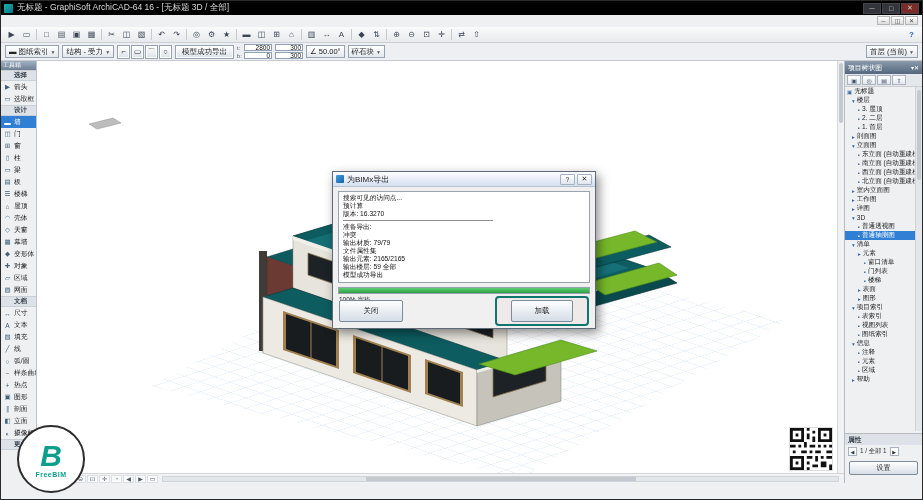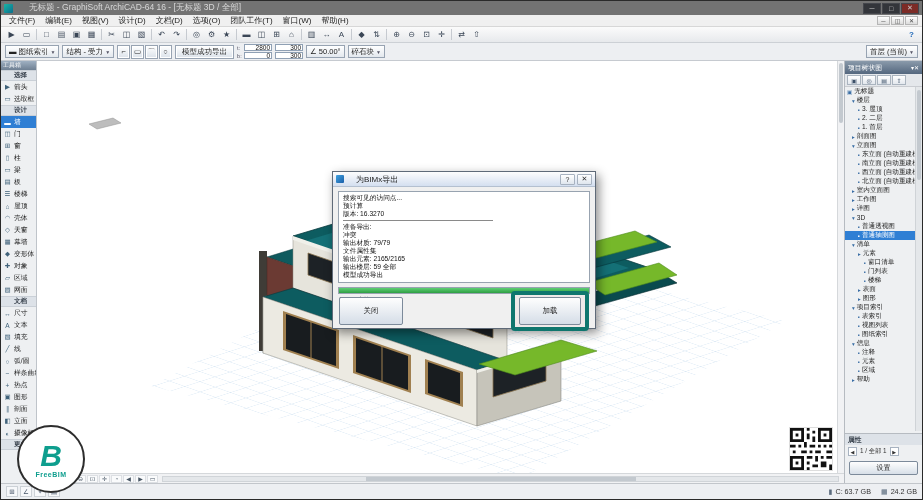--- a/index.html
+++ b/index.html
@@ -1,20 +1,20 @@
 <!DOCTYPE html>
 <html><head>
 <meta charset="utf-8">
 <style>
   *{box-sizing:border-box;margin:0;padding:0}
   body{margin:0;background:#555;font-family:"Liberation Sans",sans-serif}
   .app{position:relative;width:923px;height:500px;background:#eef0f2;border:1px solid #2a2a2a;overflow:hidden}
 
   
-  .titlebar{position:absolute;left:0;top:0;right:0;height:14px;background:#737373;color:#d8d8d8;display:flex;align-items:center;font-size:8.5px;padding:4px 3px;gap:16px;z-index:5}
+  .titlebar{position:absolute;left:0;top:0;right:0;height:14px;background:#000000;color:#d8d8d8;display:flex;align-items:center;font-size:8.5px;padding:4px 3px;gap:4px;z-index:5}
   .app-icon{width:9px;height:9px;background:linear-gradient(135deg,#19b5a4,#0a6f8f);border-radius:1px;flex:0 0 auto}
   .win-controls{margin-left:auto;display:flex;gap:1px}
   .win-btn{width:18px;height:11px;display:flex;align-items:center;justify-content:center;font-size:7px;color:#ccc;background:#33353a;border:1px solid #44464c}
   .win-btn.close{background:#7c2b26}
 
   
   .menubar{position:absolute;left:0;top:14px;right:0;height:12px;background:#f0f0f0;border-bottom:1px solid #d7d7d7;display:flex;align-items:center;font-size:8px;color:#1c1c1c;padding-left:3px;z-index:5}
   .menu-item{padding:0 5px;white-space:nowrap}
   .child-controls{margin-left:auto;display:flex;gap:1px;padding-right:2px}
   .child-btn{width:13px;height:9px;border:1px solid #b5b5b5;background:linear-gradient(#fff,#dcdcdc);font-size:6px;display:flex;align-items:center;justify-content:center;color:#444}
@@ -80,32 +80,32 @@
 
   
   .statusbar{position:absolute;left:0;right:0;bottom:0;height:16px;background:#edeff2;border-top:1px solid #c2c6cb;display:flex;align-items:center;gap:2px;padding:0 5px;font-size:7.2px;color:#333;z-index:5}
   .sb-icon{width:12px;height:11px;border:1px solid #ccd1d6;background:#f7f8fa;font-size:6.5px;display:flex;align-items:center;justify-content:center;color:#49576a}
   .sb-right{margin-left:auto;display:flex;gap:10px;align-items:center}
   .sb-item{display:flex;gap:3px;align-items:center}
   .sb-item .dg{color:#5a6b7d;font-size:7px}
 
   
   .dialog{position:absolute;left:331px;top:170px;width:264px;height:158px;background:#f0f0f0;border:1px solid #5f6a78;box-shadow:3px 4px 10px rgba(0,0,0,.45);z-index:40}
-  .dlg-title{height:15px;background:linear-gradient(#fdfdfd,#d4dff0);border-bottom:1px solid #b4c0d0;display:flex;align-items:center;padding:4px 3px;gap:12px;font-size:8px;color:#1b1b1b}
+  .dlg-title{height:15px;background:linear-gradient(#fdfdfd,#d4dff0);border-bottom:1px solid #b4c0d0;display:flex;align-items:center;padding:4px 3px;gap:3px;font-size:8px;color:#1b1b1b}
   .dlg-ico{width:8px;height:8px;background:linear-gradient(135deg,#3fa2e0,#1b5ea8);border-radius:1px}
   .dlg-controls{margin-left:auto;display:flex;gap:2px}
   .dlg-btn-sm{width:15px;height:11px;border:1px solid #a7b2c0;background:linear-gradient(#fff,#dfe6ee);font-size:7px;display:flex;align-items:center;justify-content:center;color:#333;border-radius:1px}
   .dlg-log{position:absolute;left:5px;right:5px;top:19px;height:92px;background:#fff;border:1px solid #98a3b0;font-size:6.7px;line-height:8px;padding:2px 4px;color:#111;overflow:hidden}
   .log-line.rule{border-top:1px solid #8a8a8a;width:62%;height:3px;margin-top:2px}
   .dlg-progress{position:absolute;left:5px;right:5px;top:115px;height:7px;border:1px solid #98a3b0;background:#fff}
   .dlg-progress .fill{height:100%;background:linear-gradient(#5ecf74,#2f9e43)}
   .dlg-plabel{position:absolute;left:6px;top:124px;font-size:6.5px;color:#222}
   .dlg-buttons{position:absolute;left:6px;right:6px;bottom:5px;height:24px;display:flex;align-items:center}
-  .dlg-button{width:64px;height:28px;border:1px solid #7c8a9a;background:linear-gradient(#fefefe,#d5dde7);font-size:7.5px;display:flex;align-items:center;justify-content:center;border-radius:2px;color:#1b1b1b}
-  .load-wrap{margin-left:auto;border:4px solid #0f766e;border-radius:4px;padding:2px 4px;background:rgba(224,24,31,.03)}
+  .dlg-button{width:64px;height:22px;border:1px solid #7c8a9a;background:linear-gradient(#fefefe,#d5dde7);font-size:7.5px;display:flex;align-items:center;justify-content:center;border-radius:2px;color:#1b1b1b}
+  .load-wrap{margin-left:auto;border:2px solid #0f766e;border-radius:4px;padding:2px 14px;background:rgba(224,24,31,.03)}
 
   
   .brand-logo{position:absolute;left:16px;top:424px;width:68px;height:68px;border-radius:50%;background:#fff;border:2.5px solid #2d2d2d;z-index:60;display:flex;flex-direction:column;align-items:center;justify-content:center;overflow:hidden}
   .brand-glyph{font-size:30px;font-weight:bold;font-style:italic;color:#0e9e8e;line-height:30px}
   .brand-text{font-size:7px;color:#0e9e8e;font-weight:bold;letter-spacing:.5px}
 </style>
 </head>
 <body>
 
 <div class="app">
@@ -113,32 +113,20 @@
   <div class="titlebar">
     <span class="app-icon"></span>
     <span>无标题 - GraphiSoft ArchiCAD-64 16 - [无标题 3D / 全部]</span>
     <span class="win-controls">
       <span class="win-btn">─</span>
       <span class="win-btn">□</span>
       <span class="win-btn close">✕</span>
     </span>
   </div>
 
-  <div class="menubar">
-
-  <span class="menu-item">文件(F)</span>
-      <span class="menu-item">编辑(E)</span>
-      <span class="menu-item">视图(V)</span>
-      <span class="menu-item">设计(D)</span>
-      <span class="menu-item">文档(D)</span>
-      <span class="menu-item">选项(O)</span>
-      <span class="menu-item">团队工作(T)</span>
-      <span class="menu-item">窗口(W)</span>
-      <span class="menu-item">帮助(H)</span>
-    </div>
   <div class="child-controls" style="position:absolute;top:15px;right:2px;z-index:6">
     <span class="child-btn">─</span>
     <span class="child-btn">◫</span>
     <span class="child-btn">✕</span>
   </div>
 
   <div class="toolbar1">
 
   <span class="tb-cell">▶</span>
       <span class="tb-cell">▭</span>
@@ -692,38 +680,19 @@
       <div class="props-header">属性</div>
       <div class="props-pager">
         <span class="pg-btn">◀</span>
         <span>1 / 全部 1</span>
         <span class="pg-btn">▶</span>
       </div>
       <div class="settings-btn">设置</div>
     </div>
   </div>
 
-  <div class="statusbar">
-    <span style="display:flex;gap:2px">
-
-    <span class="sb-icon">⊞</span>
-        <span class="sb-icon">∠</span>
-        <span class="sb-icon">⌖</span>
-        <span class="sb-icon">▤</span>
-      </span>
-    <span class="sb-right">
-      <span class="sb-item">
-        <span class="dg">▮</span>
-        <span>C: 63.7 GB</span>
-      </span>
-      <span class="sb-item">
-        <span class="dg">▦</span>
-        <span>24.2 GB</span>
-      </span>
-    </span>
-  </div>
 
   <div class="brand-logo">
     <span class="brand-glyph">B</span>
     <span class="brand-text">FreeBIM</span>
   </div>
 
 </div>
 
 </body></html>

